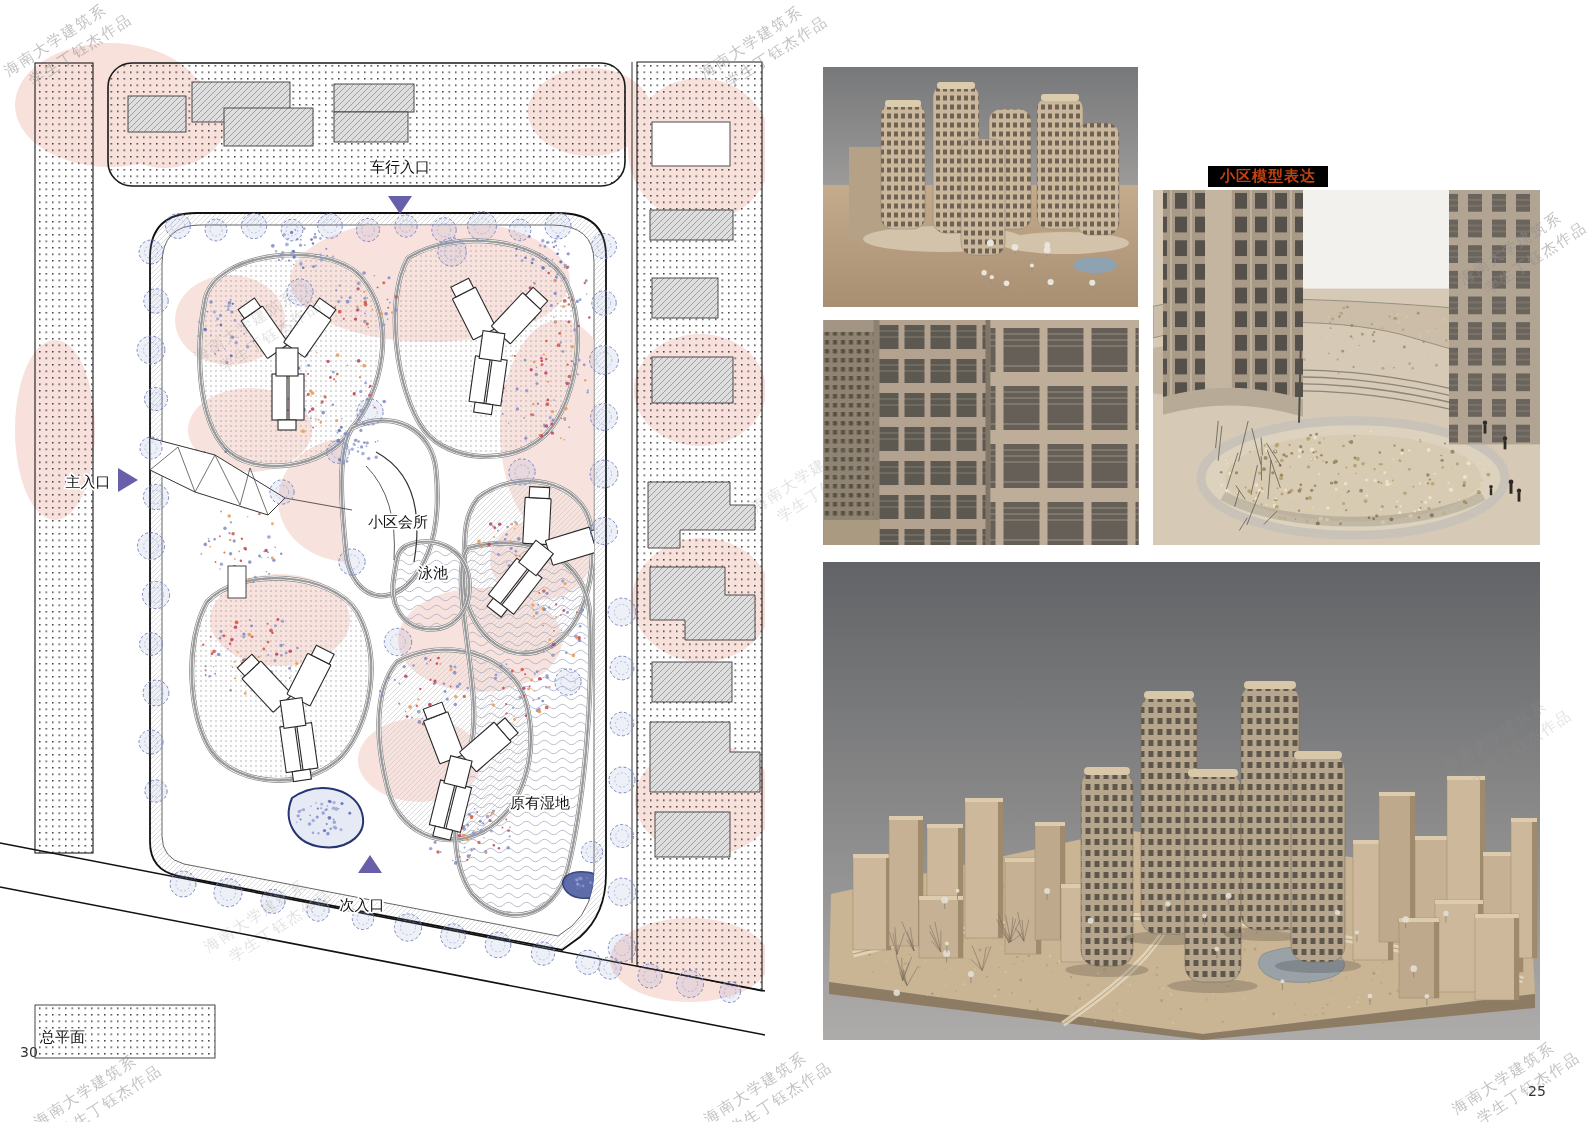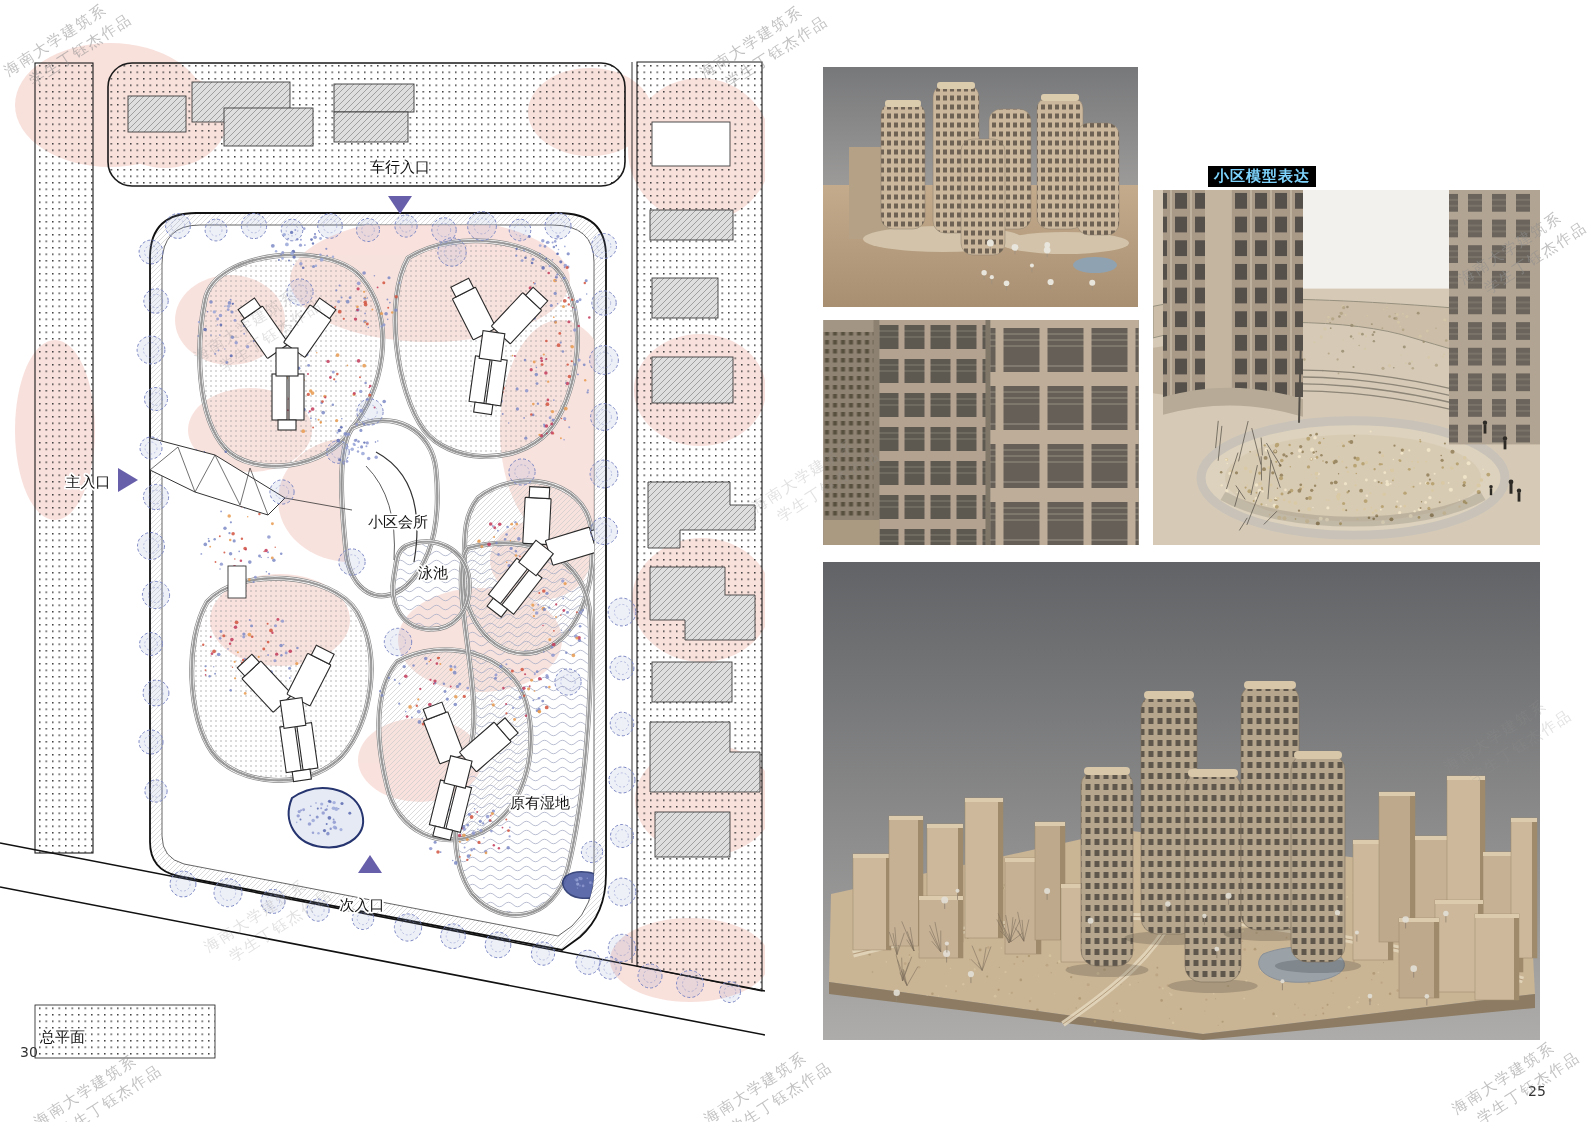--- a/index.html
+++ b/index.html
@@ -3,22 +3,22 @@
 <meta charset="utf-8">
 <style>
   html,body{margin:0;padding:0;background:#e9e9e9;}
   #page{position:relative;width:1587px;height:1122px;background:#ffffff;overflow:hidden;
         font-family:"DejaVu Sans",sans-serif;color:#1a1a1a;}
   svg{display:block;}
   svg text{font-family:"DejaVu Sans",sans-serif;fill:#111;}
   .halo{paint-order:stroke;stroke:#ffffff;stroke-width:3.5px;stroke-linejoin:round;}
   .plan-label{font-size:15px;}
   .photo{position:absolute;overflow:hidden;background:#b9b2a8;}
-  .model-title{position:absolute;left:1208px;top:166px;background:#000;color:#7dd3fc;
-               font-size:15px;font-weight:bold;padding:1px 6px;letter-spacing:1px;}
+  .model-title{position:absolute;left:1208px;top:166px;background:#000;color:#c2410c;
+               font-size:15px;font-weight:bold;padding:1px 12px;letter-spacing:1px;}
   .pagenum{position:absolute;font-size:14px;color:#333;}
   #pagenum-left{left:20px;top:1044px;}
   #pagenum-right{left:1528px;top:1035px;margin-top:48px;}
   .wm{position:absolute;transform:rotate(-33deg);transform-origin:0 0;color:#8f8f8f;
       opacity:.55;font-size:15px;letter-spacing:2px;line-height:1.45;white-space:nowrap;z-index:50;}
   .wm span{display:block;}
   .wm span:nth-child(2){margin-left:16px;}
   .wm.faint{opacity:.26;}
   .pink{fill:#f6d6d0;}
 </style>

